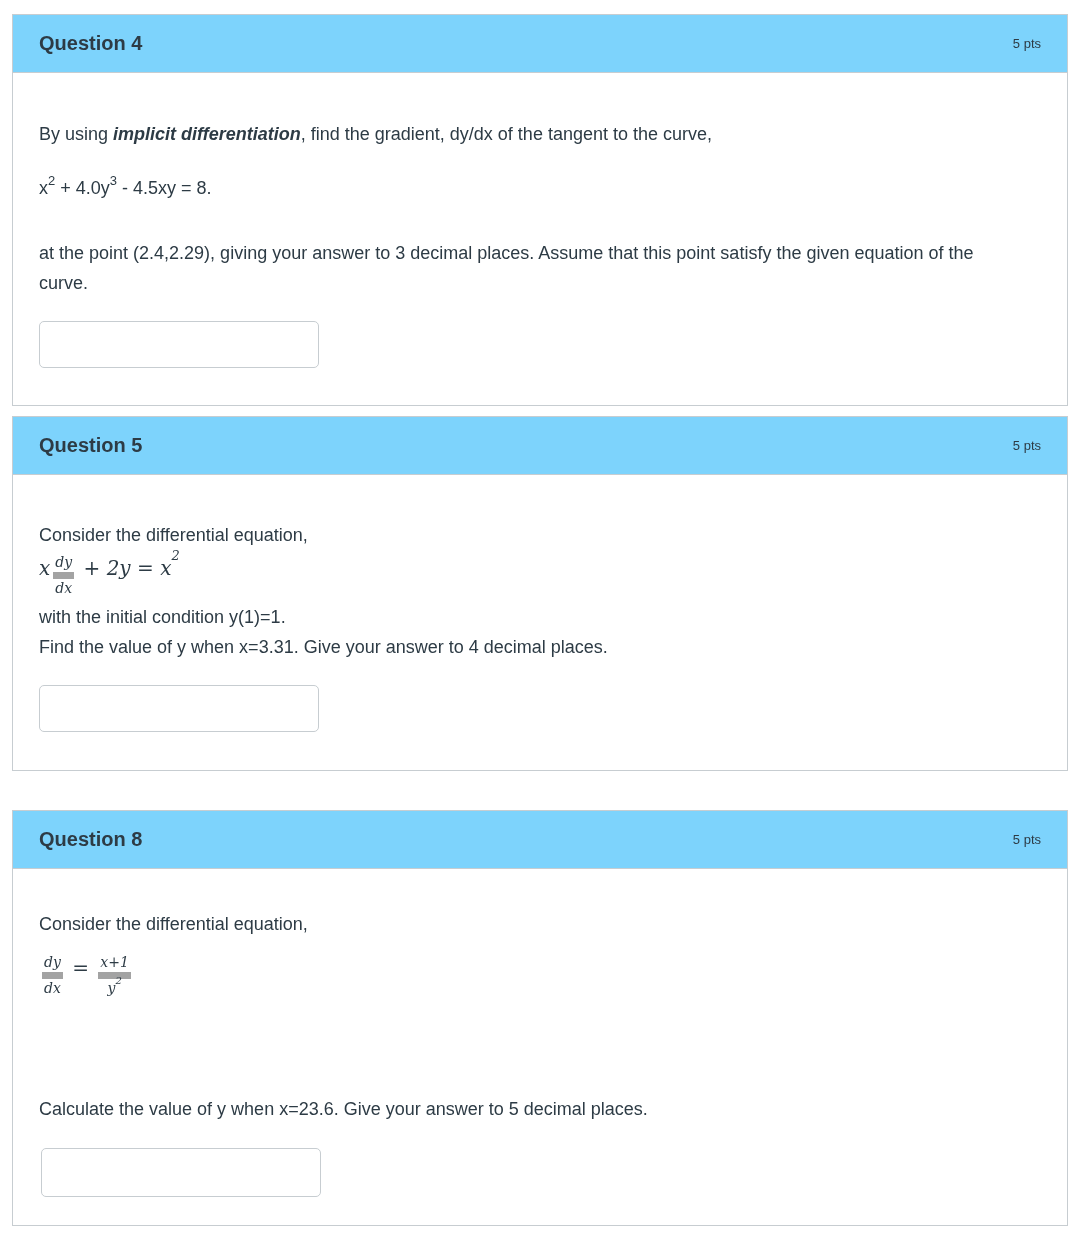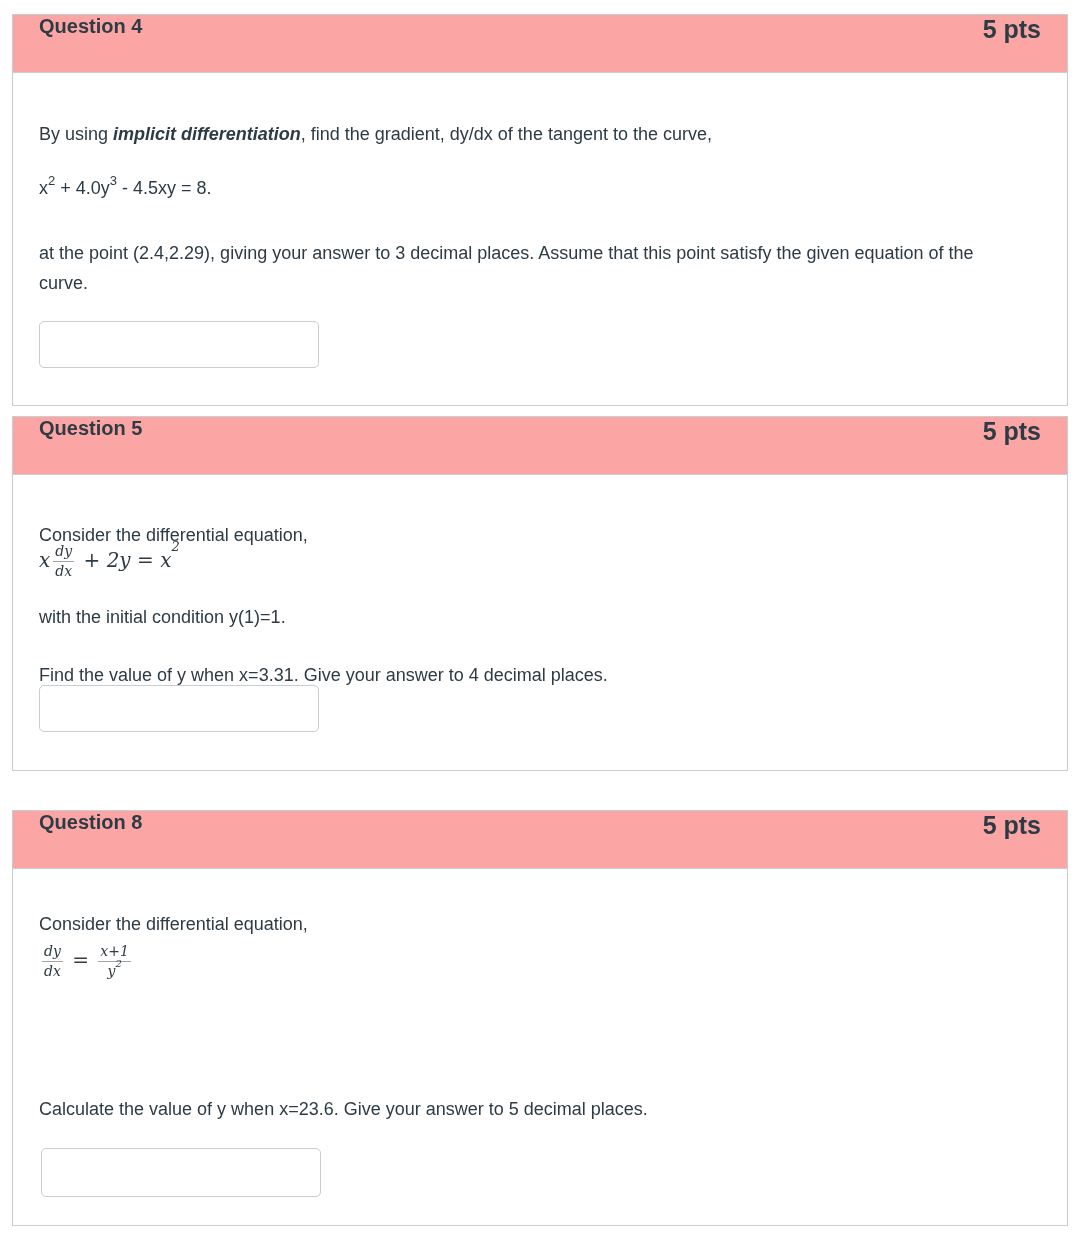--- a/index.html
+++ b/index.html
@@ -14,35 +14,36 @@
     position: absolute;
     left: 12px;
     width: 1056px;
     background: #ffffff;
     border: 1px solid #c7cdd1;
   }
   .panel-header {
     position: absolute;
     top: 0; left: 0; right: 0;
     height: 58px;
-    background: #fca5a5;
+    background: #7dd3fc;
     border-bottom: 1px solid #c7cdd1;
     display: flex;
+    align-items: center;
     justify-content: space-between;
     padding: 0 26px;
     gap: 44px;
   }
   .q-title {
     font-size: 20px;
     font-weight: bold;
     color: #2d3b45;
   }
   .q-pts {
-    font-size: 25px;
-    font-weight: bold;
+    font-size: 13px;
+    font-weight: normal;
     color: #2d3b45;
   }
   .t {
     position: absolute;
     left: 26px;
     width: 950px;
     font-size: 18px;
     line-height: 30px;
     color: #2d3b45;
   }
@@ -64,22 +65,23 @@
   .frac {
     display: inline-block;
     vertical-align: middle;
     text-align: center;
     font-size: 14px;
     line-height: 1.2;
     margin: 0 3px;
   }
   .frac .num {
     display: block;
-    border-bottom: 1px solid #a3a3a3;
+    border-bottom: 7px solid #a3a3a3;
     padding: 0 2px 1px 2px;
+    margin-top: 11px;
   }
   .frac .den { display: block; padding-top: 1px; }
   .frac sup {
     font-size: 10px;
     position: relative;
     top: -3px;
     line-height: 0;
   }
   .math .msup {
     font-size: 13px;
@@ -116,21 +118,21 @@
 </section>
 
 <section class="panel" style="top:416px;height:355px;">
   <header class="panel-header">
     <h2 class="q-title">Question 5</h2>
     <span class="q-pts">5 pts</span>
   </header>
   <p class="t" style="top:103px;">Consider the differential equation,</p>
   <p class="t math" style="top:126px;"><span>x</span><span class="frac"><span class="num">dy</span><span class="den">dx</span></span><span> + 2y = x</span><sup class="msup">2</sup></p>
   <p class="t" style="top:185px;">with the initial condition y(1)=1.</p>
-  <p class="t" style="top:215px;margin-top:28px;">Find the value of y when x=3.31. Give your answer to 4 decimal places.</p>
+  <p class="t" style="top:215px;">Find the value of y when x=3.31. Give your answer to 4 decimal places.</p>
   <input type="text" class="answer" style="top: 268px;">
 </section>
 
 <section class="panel" style="top:810px;height:416px;">
   <header class="panel-header">
     <h2 class="q-title">Question 8</h2>
     <span class="q-pts">5 pts</span>
   </header>
   <p class="t" style="top:98px;">Consider the differential equation,</p>
   <p class="t math" style="top:132px;"><span class="frac"><span class="num">dy</span><span class="den">dx</span></span><span> = </span><span class="frac"><span class="num">x+1</span><span class="den"><span>y</span><sup>2</sup></span></span></p>

